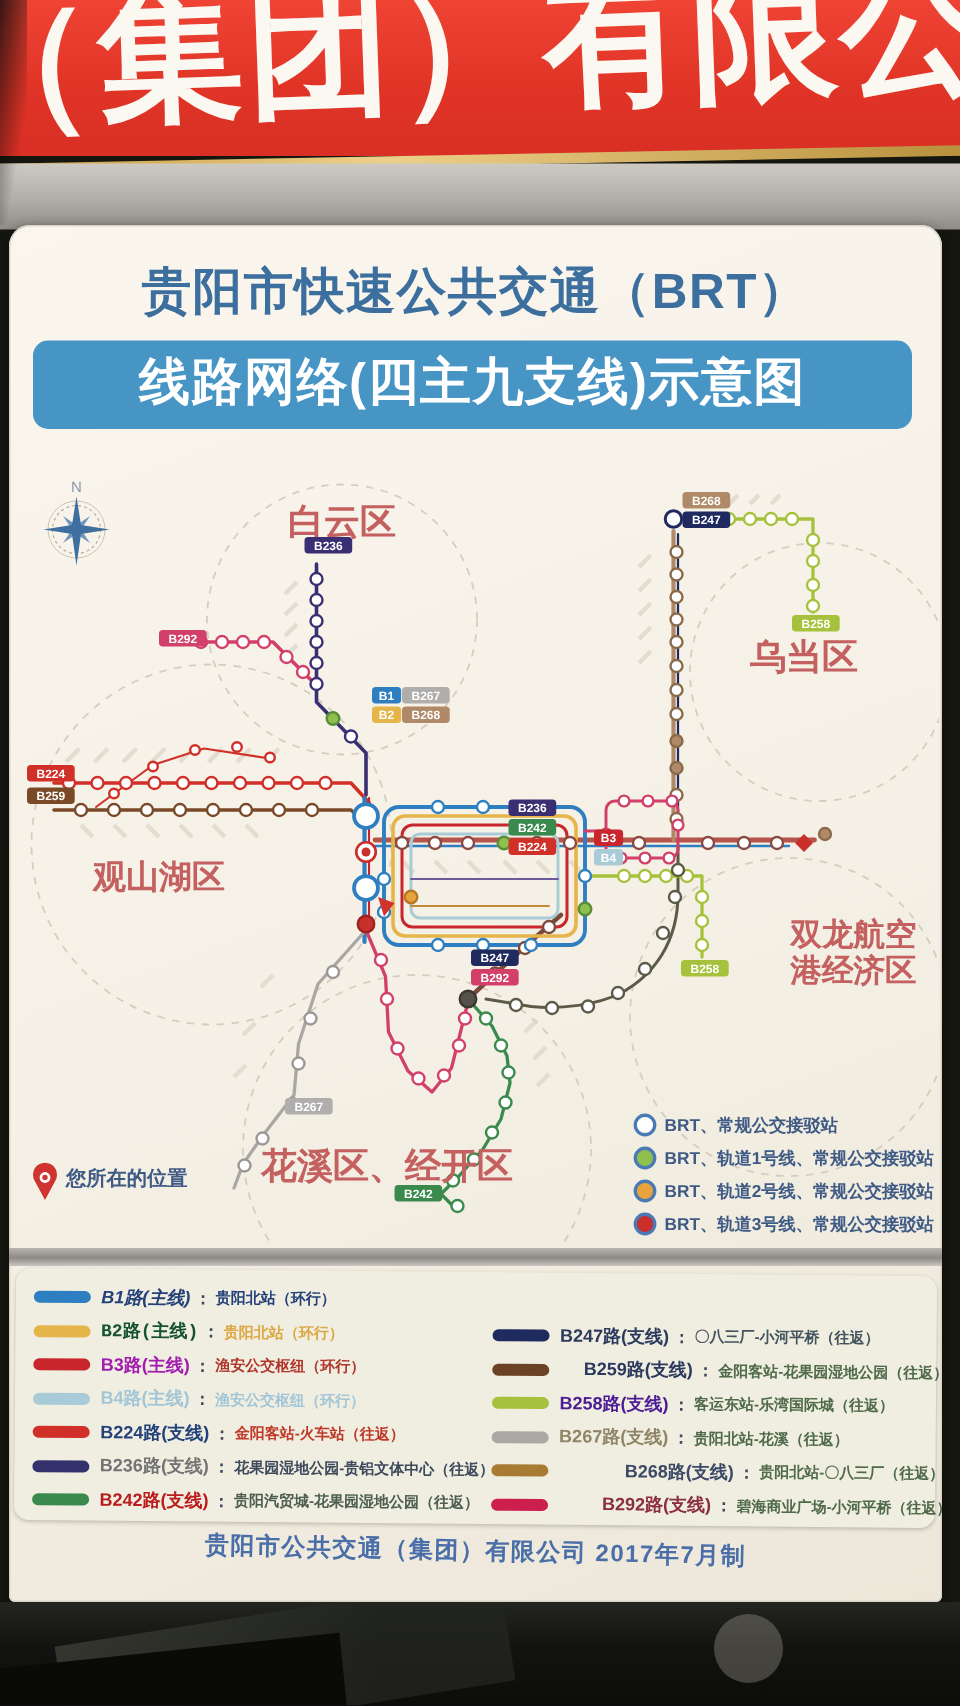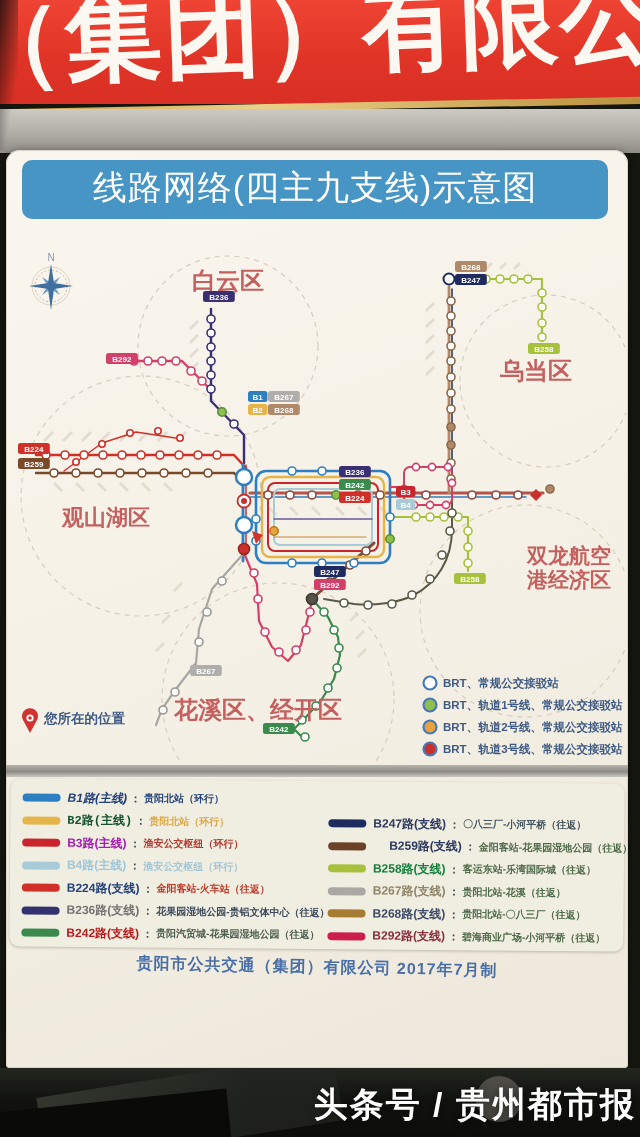--- a/index.html
+++ b/index.html
@@ -20,21 +20,21 @@
           background:linear-gradient(180deg,#cdc9c3 0%,#b1aea8 55%,#8f8c86 100%);}
 
   
   .poster{position:absolute;top:150px;left:6px;width:622px;height:918px;overflow:hidden;
           border-radius:14px 14px 4px 4px;
           background:linear-gradient(160deg,#faf6ee 0%,#f5f0e5 55%,#ece7d9 100%);
           box-shadow:0 0 0 1px #d8d4c9 inset, 0 2px 8px rgba(0,0,0,.45);}
   .title{margin-top:22px;text-align:center;font-size:33px;font-weight:bold;
           color:#3c6f9e;letter-spacing:1px;}
   .subtitle{margin:10px 20px 0 16px;background:#4795c4;border-radius:10px;color:#ffffff;
-          font-size:34px;font-weight:normal;text-align:center;padding:5px 0 8px;
+          font-size:34px;font-weight:bold;text-align:center;padding:5px 0 8px;
           letter-spacing:1px;white-space:nowrap;overflow:hidden;}
   .map-wrap{position:relative;margin-top:12px;height:532px;}
   .seam{height:12px;margin-top:2px;
           background:linear-gradient(180deg,#b7b4ae,#8d8a85 55%,#c9c6c0);}
 
   
   .legend-card{position:relative;margin:4px 4px 0 4px;height:168px;border-radius:10px;
           background:#f0ede1;box-shadow:0 1px 3px rgba(90,85,70,.35);
           transform:rotate(0.5deg);overflow:visible;}
   .lcol{position:absolute;left:12px;top:8px;}
@@ -67,20 +67,21 @@
 <div class="page">
 
   <div class="banner">
     <div class="banner-text">（集团）有限公司</div>
   </div>
   <div class="gold"></div>
   <div class="band"></div>
   <div class="corner-dark"></div>
 
   <div class="poster">
+    <div class="title">贵阳市快速公共交通（BRT）</div>
     <div class="subtitle">线路网络(四主九支线)示意图</div>
 
     <div class="map-wrap">
       <svg width="620" height="532" viewBox="0 0 620 532">
 
         <g fill="none" stroke="#d6cdbe" stroke-width="1.2" stroke-dasharray="5 5">
           <circle cx="222" cy="115" r="90"></circle>
           <circle cx="540" cy="150" r="86"></circle>
           <circle cx="135" cy="265" r="120"></circle>
           <circle cx="520" cy="380" r="106"></circle>
@@ -479,48 +480,47 @@
             <span class="ldesc" style="color: rgb(68, 85, 94);">〇八三厂-小河平桥（往返）</span>
           </div>
           <div class="lrow">
             <span class="swatch" style="background: rgb(107, 66, 38);"></span>
             <span class="lname" style="color: rgb(44, 58, 94); margin-left: 16px;">B259路(支线)</span>
             <span class="lsep">：</span>
             <span class="ldesc" style="color: rgb(79, 107, 74);">金阳客站-花果园湿地公园（往返）</span>
           </div>
           <div class="lrow">
             <span class="swatch" style="background: rgb(166, 194, 60);"></span>
-            <span class="lname" style="color: #15803d;">B258路(支线)</span>
+            <span class="lname" style="color: #4c1d95;">B258路(支线)</span>
             <span class="lsep">：</span>
             <span class="ldesc" style="color: rgb(79, 107, 74);">客运东站-乐湾国际城（往返）</span>
           </div>
           <div class="lrow">
             <span class="swatch" style="background: rgb(170, 168, 165);"></span>
             <span class="lname" style="color: rgb(143, 134, 104);">B267路(支线)</span>
             <span class="lsep">：</span>
             <span class="ldesc" style="color: rgb(79, 107, 74);">贵阳北站-花溪（往返）</span>
           </div>
           <div class="lrow">
             <span class="swatch" style="background: rgb(168, 123, 51);"></span>
-            <span class="lname" style="color: rgb(61, 74, 102);">B268路(支线)</span>
+            <span class="lname" style="color: rgb(61, 74, 102); margin-left: 44px;">B268路(支线)</span>
             <span class="lsep">：</span>
             <span class="ldesc" style="color: rgb(79, 107, 74);">贵阳北站-〇八三厂（往返）</span>
           </div>
           <div class="lrow">
             <span class="swatch" style="background: rgb(204, 31, 78);"></span>
-            <span class="lname" style="color: rgb(138, 47, 61);">B292路(支线)</span>
+            <span class="lname" style="color: rgb(138, 47, 61); margin-left: 29px;">B292路(支线)</span>
             <span class="lsep">：</span>
             <span class="ldesc" style="color: rgb(79, 107, 74);">碧海商业广场-小河平桥（往返）</span>
           </div>
         </div>
     </div>
 
     <div class="footer">贵阳市公共交通（集团）有限公司  2017年7月制</div>
   </div>
 
   <div class="photo-bottom">
     <div class="shape1"></div>
     <div class="shape2"></div>
     <div class="wm-logo"></div>
-    <div class="watermark">头条号 / 贵州都市报</div>
   </div>
 
 </div>
 
 </body></html>

